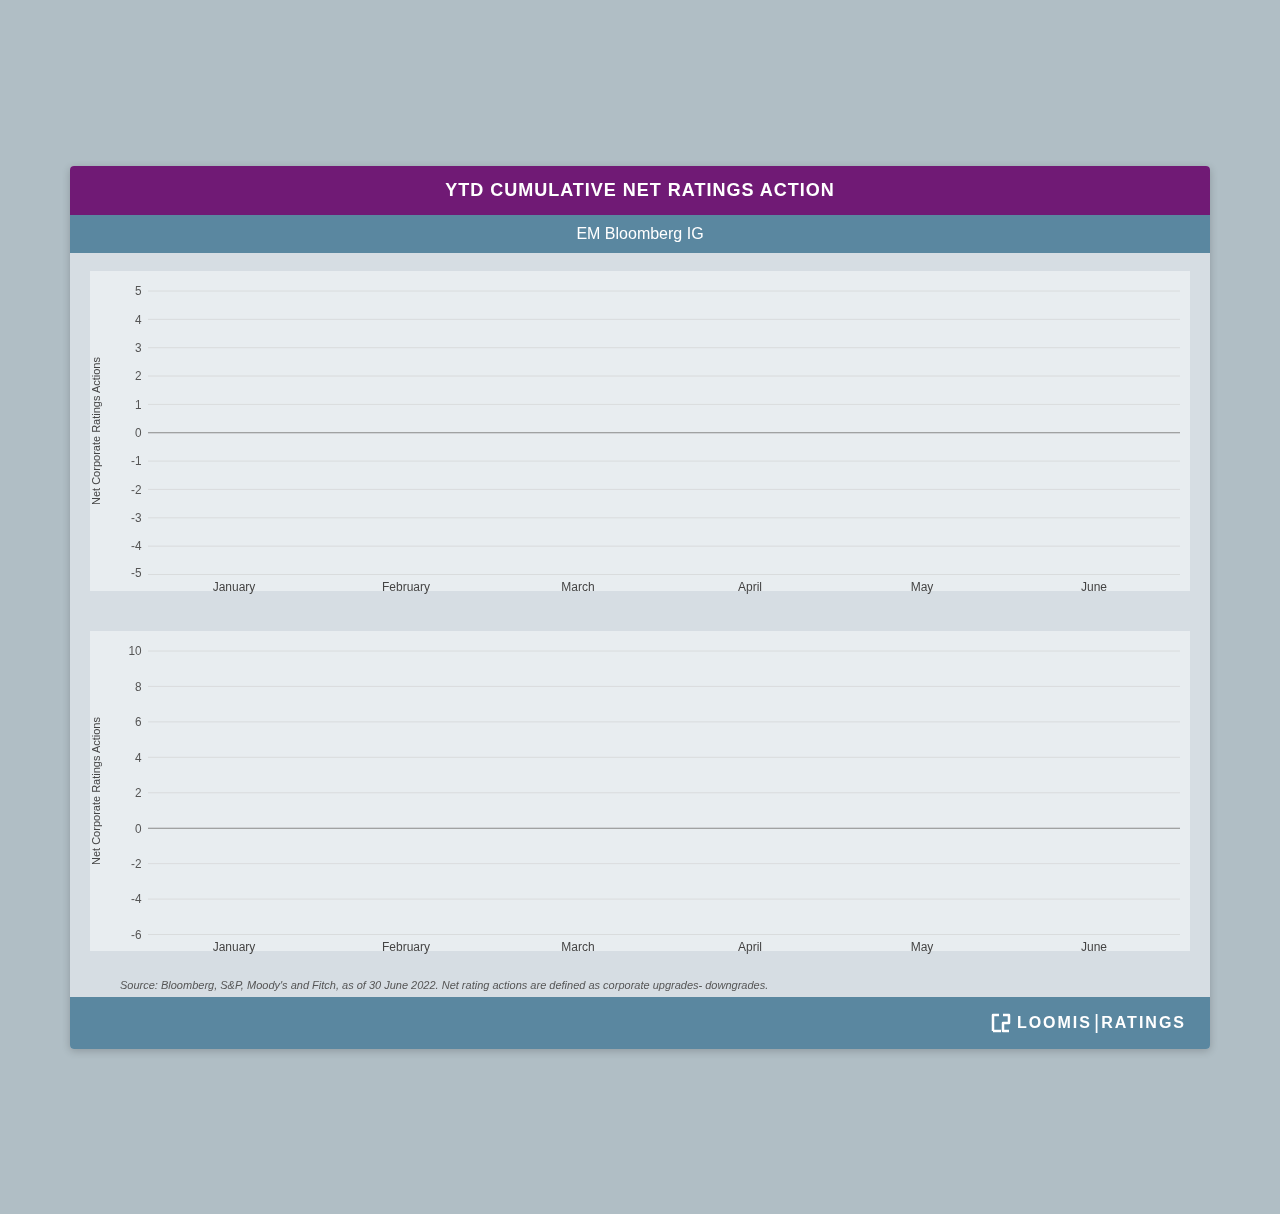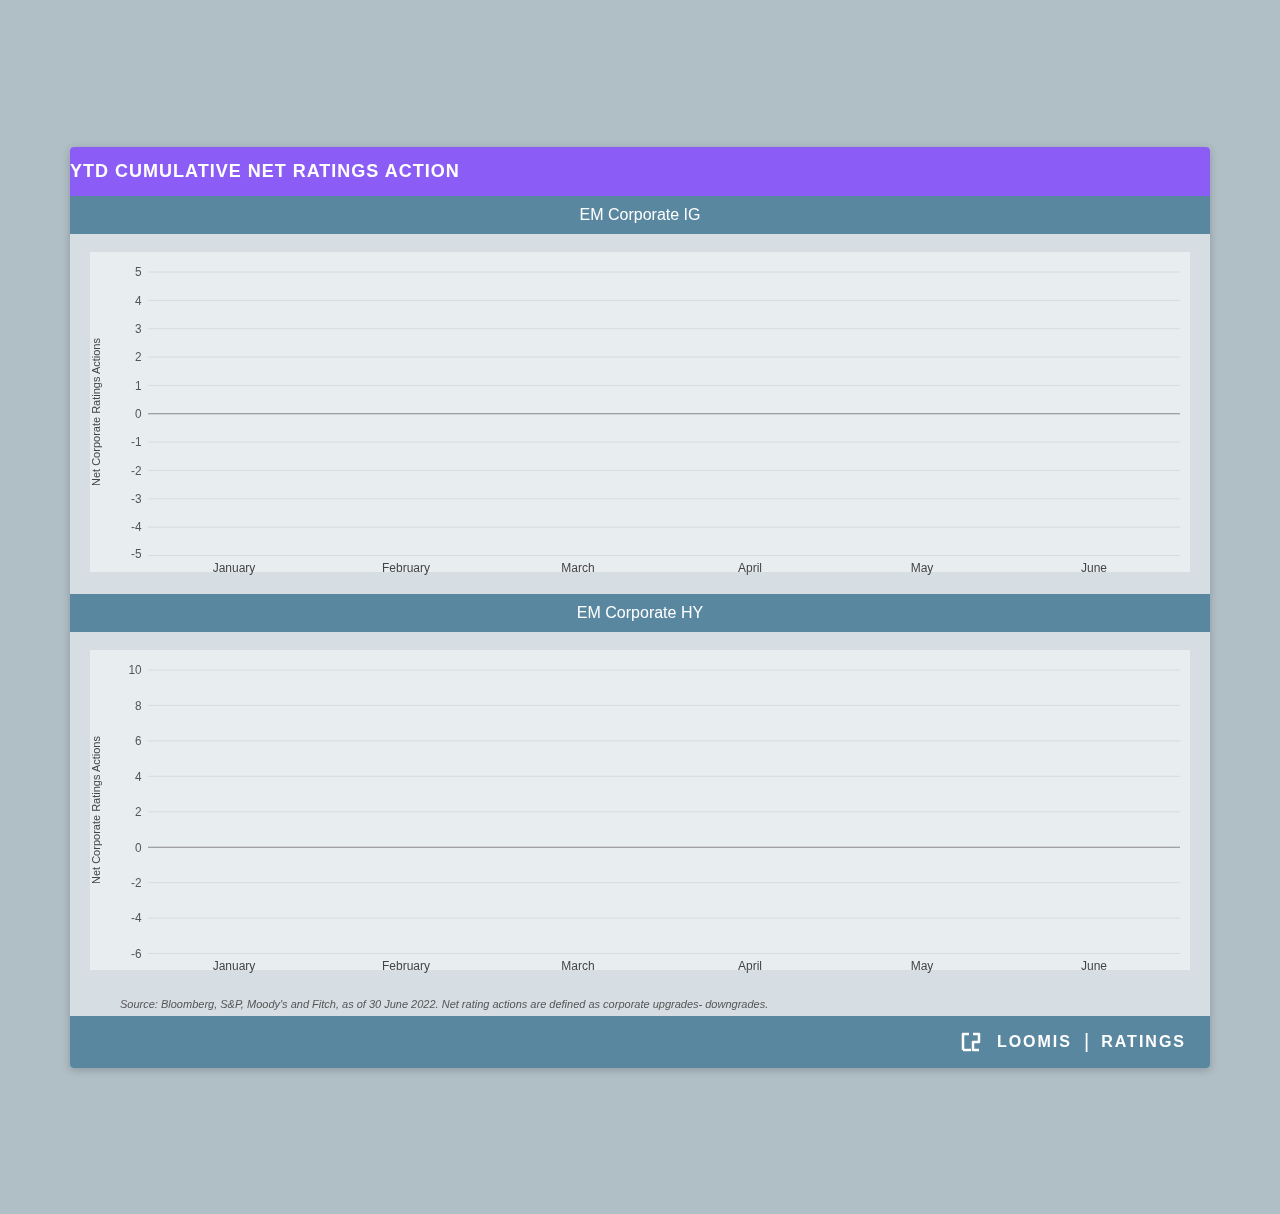--- a/index.html
+++ b/index.html
@@ -12,22 +12,23 @@
       font-family: Arial, sans-serif;
     }
     .card {
       background: #d6dde3;
       width: 1140px;
       border-radius: 4px;
       overflow: hidden;
       box-shadow: 0 2px 8px rgba(0,0,0,0.2);
     }
     .main-title {
-      background: #8b5cf6;
-      color: white;
+      background: #701a75;
+      color: white;
+      text-align: center;
       font-size: 18px;
       font-weight: bold;
       padding: 14px 0;
       letter-spacing: 1px;
     }
     .section-header {
       background: #5a87a0;
       color: white;
       text-align: center;
       font-size: 16px;
@@ -97,21 +98,20 @@
     .logo-row {
       background: #5a87a0;
       display: flex;
       justify-content: flex-end;
       align-items: center;
       padding: 12px 24px;
     }
     .logo-area {
       display: flex;
       align-items: center;
-      gap: 10px;
     }
     .logo-icon {
       width: 28px;
       height: 28px;
     }
     .logo-text {
       color: white;
       font-size: 16px;
       font-weight: bold;
       letter-spacing: 2px;
@@ -126,21 +126,21 @@
       background: #d6dde3;
     }
   </style>
 </head>
 <body>
 
 <div class="card">
 
   <div class="main-title">YTD CUMULATIVE NET RATINGS ACTION</div>
 
-  <div class="section-header">EM Corporate IG</div>
+  <div class="section-header">EM Bloomberg IG</div>
   <div class="chart-container">
     <div class="chart-area">
       <div class="y-axis-label">Net Corporate Ratings Actions</div>
       <div class="chart-inner">
         <div class="chart-plot">
           <svg class="chart-svg" viewBox="0 0 960 260" preserveAspectRatio="none">
 
             <line x1="0" y1="0" x2="960" y2="0" stroke="#ccc" stroke-width="0.5"></line>
             <line x1="0" y1="26" x2="960" y2="26" stroke="#ccc" stroke-width="0.5"></line>
             <line x1="0" y1="52" x2="960" y2="52" stroke="#ccc" stroke-width="0.5"></line>
@@ -173,21 +173,20 @@
           <span class="x-label">April</span>
           <span class="x-label">May</span>
           <span class="x-label">June</span>
         </div>
       </div>
     </div>
   </div>
 
   <div class="section-gap"></div>
 
-  <div class="section-header">EM Corporate HY</div>
   <div class="chart-container">
     <div class="chart-area">
       <div class="y-axis-label">Net Corporate Ratings Actions</div>
       <div class="chart-inner">
         <div class="chart-plot">
           <svg class="chart-svg" viewBox="0 0 960 260" preserveAspectRatio="none">
 
             <line x1="0" y1="0" x2="960" y2="0" stroke="#ccc" stroke-width="0.5"></line>
             <line x1="0" y1="32.5" x2="960" y2="32.5" stroke="#ccc" stroke-width="0.5"></line>
             <line x1="0" y1="65" x2="960" y2="65" stroke="#ccc" stroke-width="0.5"></line>

